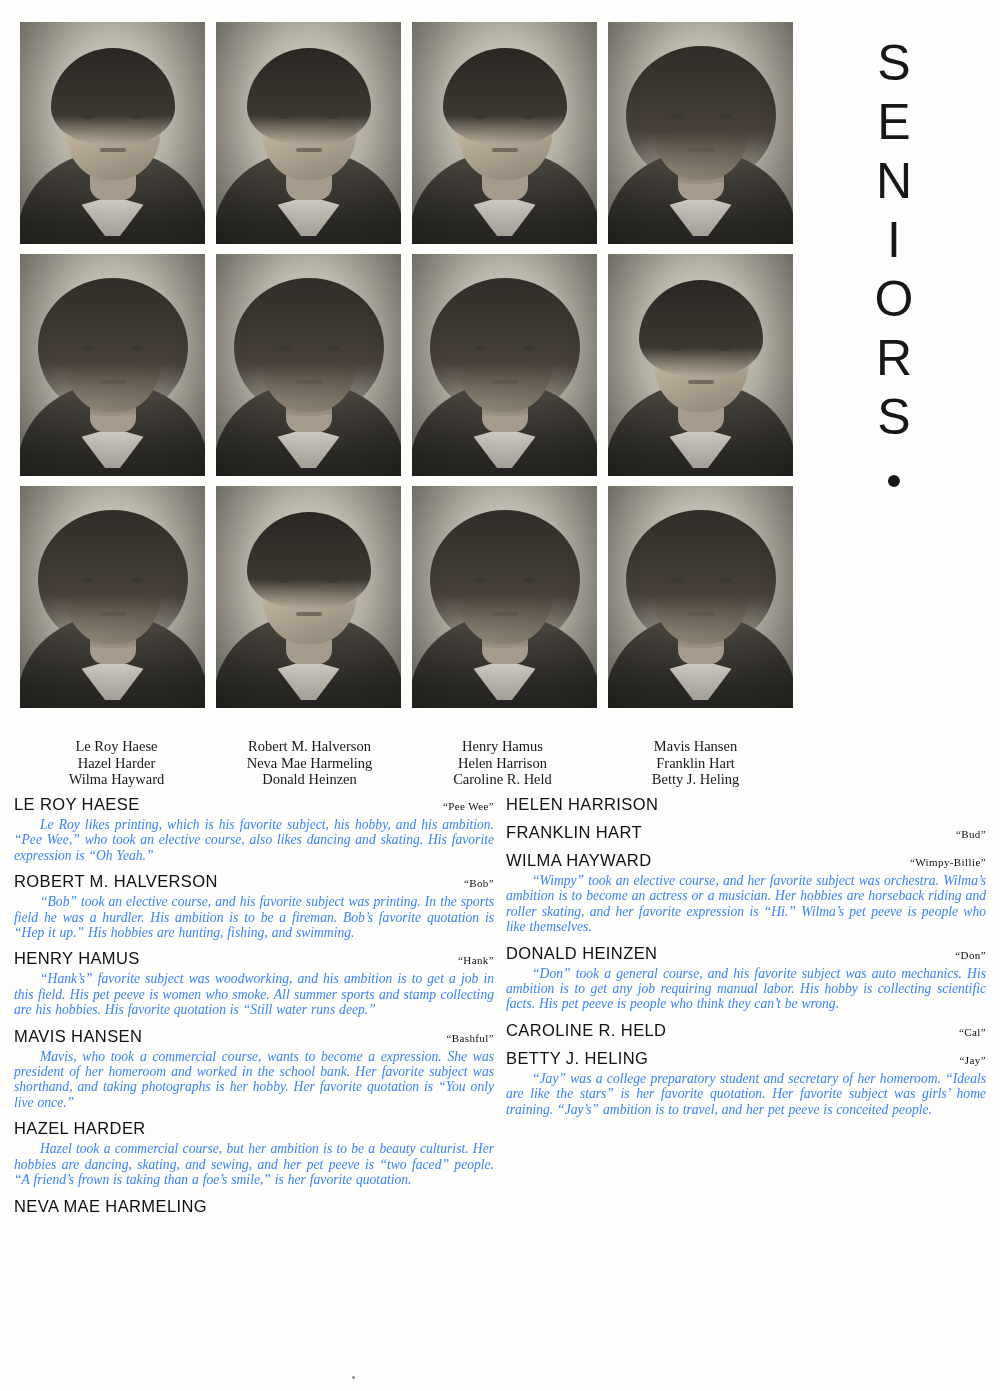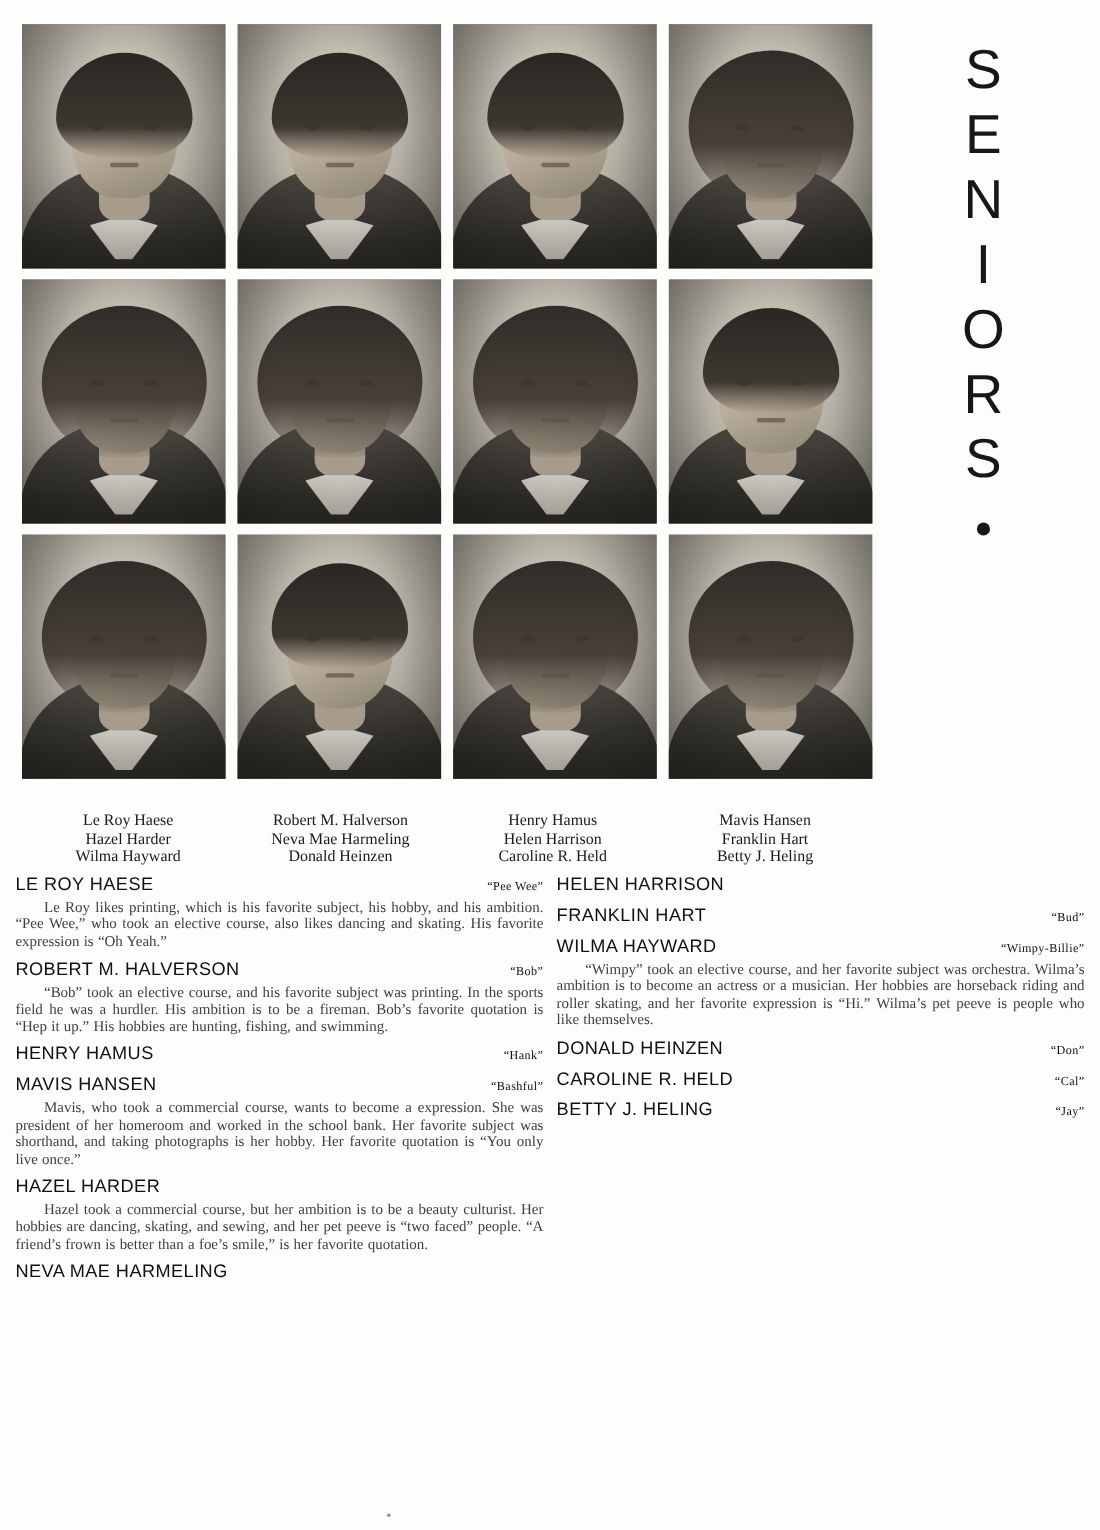--- a/index.html
+++ b/index.html
@@ -200,23 +200,24 @@
     font-family: "Liberation Serif", serif;
     font-size: 11px;
     white-space: nowrap;
   }
   .entry-body {
     font-family: "Liberation Serif", serif;
     font-size: 13.6px;
     line-height: 15.4px;
     text-align: justify;
     text-indent: 26px;
-    color: #404040;
+    color: #3b82f6;
     word-spacing: .5px;
     hyphens: none;
+    font-style: italic;
   }
   .page-speck {
     position: absolute;
     left: 352px;
     bottom: 12px;
     width: 3px;
     height: 3px;
     background: #8a8a8a;
     border-radius: 50%;
   }
@@ -421,34 +422,35 @@
             <div class="entry-name">ROBERT M. HALVERSON</div>
             <div class="entry-nick">“Bob”</div>
           </div>
           <div class="entry-body">“Bob” took an elective course, and his favorite subject was printing. In the sports field he was a hurdler. His ambition is to be a fireman. Bob’s favorite quotation is “Hep it up.” His hobbies are hunting, fishing, and swimming.</div>
         </div>
         <div class="entry">
           <div class="entry-head">
             <div class="entry-name">HENRY HAMUS</div>
             <div class="entry-nick">“Hank”</div>
           </div>
+          <div class="entry-body">“Hank’s” favorite subject was woodworking, and his ambition is to get a job in this field. His pet peeve is women who smoke. All summer sports and stamp collecting are his hobbies. His favorite quotation is “Still water runs deep.”</div>
         </div>
         <div class="entry">
           <div class="entry-head">
             <div class="entry-name">MAVIS HANSEN</div>
             <div class="entry-nick">“Bashful”</div>
           </div>
           <div class="entry-body">Mavis, who took a commercial course, wants to become a expression. She was president of her homeroom and worked in the school bank. Her favorite subject was shorthand, and taking photographs is her hobby. Her favorite quotation is “You only live once.”</div>
         </div>
         <div class="entry">
           <div class="entry-head">
             <div class="entry-name">HAZEL HARDER</div>
             <div class="entry-nick"></div>
           </div>
-          <div class="entry-body">Hazel took a commercial course, but her ambition is to be a beauty culturist. Her hobbies are dancing, skating, and sewing, and her pet peeve is “two faced” people. “A friend’s frown is better than a foe’s smile,” is her favorite quotation.</div>
+          <div class="entry-body">Hazel took a commercial course, but her ambition is to be a beauty culturist. Her hobbies are dancing, skating, and sewing, and her pet peeve is “two faced” people. “A friend’s frown is taking than a foe’s smile,” is her favorite quotation.</div>
         </div>
         <div class="entry">
           <div class="entry-head">
             <div class="entry-name">NEVA MAE HARMELING</div>
             <div class="entry-nick"></div>
           </div>
         </div>
       </div>
     <div class="col-bios" id="col-right">
         <div class="entry">
@@ -468,30 +470,32 @@
             <div class="entry-name">WILMA HAYWARD</div>
             <div class="entry-nick">“Wimpy-Billie”</div>
           </div>
           <div class="entry-body">“Wimpy” took an elective course, and her favorite subject was orchestra. Wilma’s ambition is to become an actress or a musician. Her hobbies are horseback riding and roller skating, and her favorite expression is “Hi.” Wilma’s pet peeve is people who like themselves.</div>
         </div>
         <div class="entry">
           <div class="entry-head">
             <div class="entry-name">DONALD HEINZEN</div>
             <div class="entry-nick">“Don”</div>
           </div>
+          <div class="entry-body">“Don” took a general course, and his favorite subject was auto mechanics. His ambition is to get any job requiring manual labor. His hobby is collecting scientific facts. His pet peeve is people who think they can’t be wrong.</div>
         </div>
         <div class="entry">
           <div class="entry-head">
             <div class="entry-name">CAROLINE R. HELD</div>
             <div class="entry-nick">“Cal”</div>
           </div>
         </div>
         <div class="entry">
           <div class="entry-head">
             <div class="entry-name">BETTY J. HELING</div>
             <div class="entry-nick">“Jay”</div>
           </div>
+          <div class="entry-body">“Jay” was a college preparatory student and secretary of her homeroom. “Ideals are like the stars” is her favorite quotation. Her favorite subject was girls’ home training. “Jay’s” ambition is to travel, and her pet peeve is conceited people.</div>
         </div>
       </div>
   </div>
 
   <div class="page-speck"></div>
 </div>
 
 </body></html>

